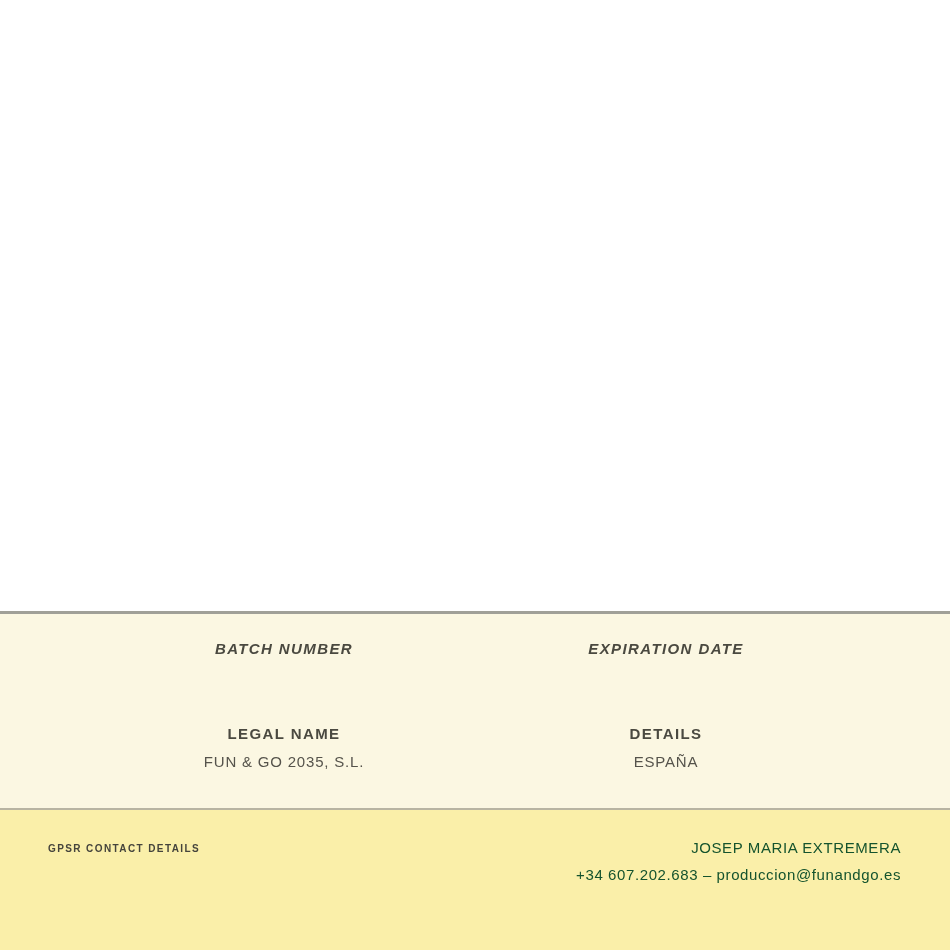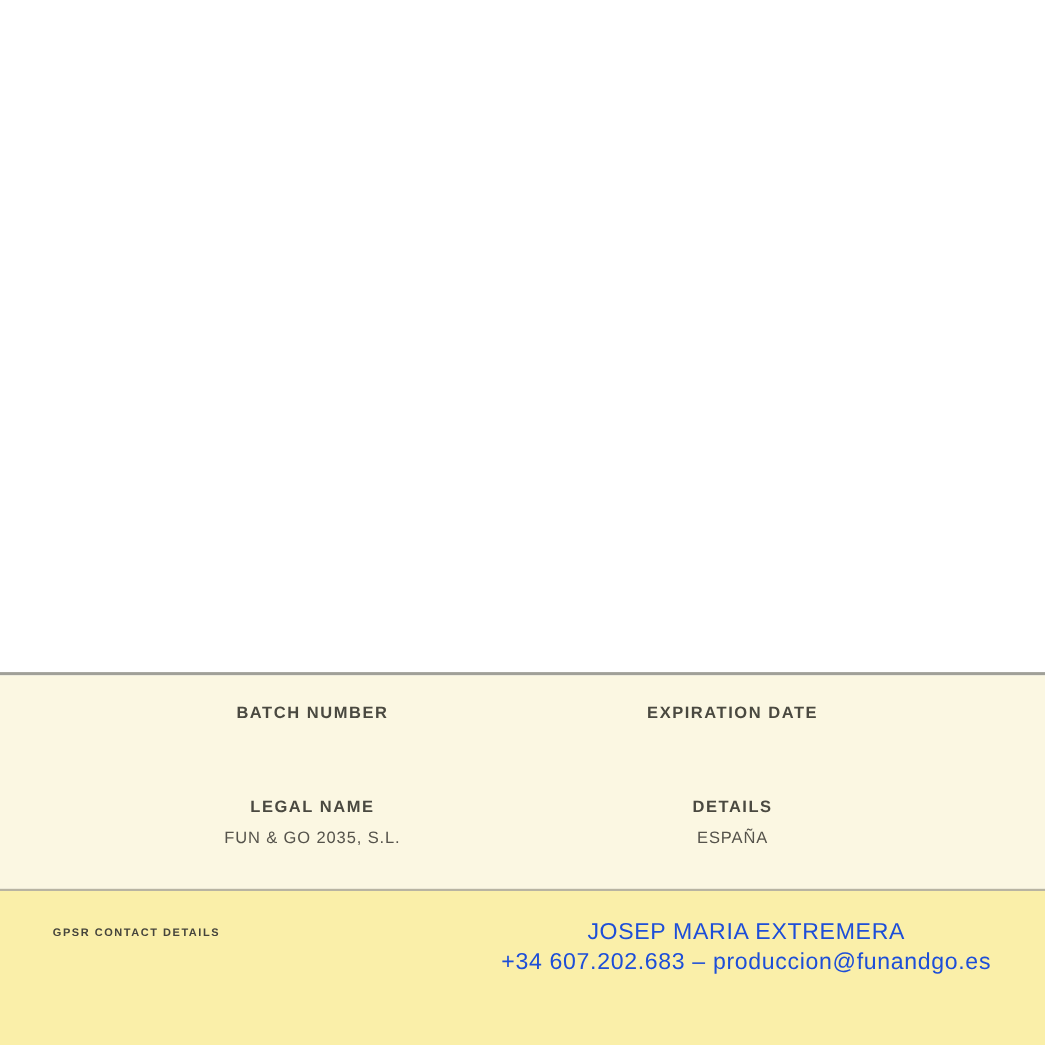--- a/index.html
+++ b/index.html
@@ -69,21 +69,21 @@
   .field-value {
     position: absolute;
     width: 100%;
     text-align: center;
     font-size: 15px;
     font-weight: normal;
     letter-spacing: 0.8px;
     color: #55534b;
     line-height: 16px;
   }
-  .row-top    { top: 27px; }
+  .row-top    { top: 27px; font-style: italic; }
   .row-mid    { top: 112px; }
   .row-midval { top: 140px; }
   
   .gpsr-panel {
     position: absolute;
     left: 0; top: 810px;
     width: 950px;
     height: 140px;
     background: #faefa9;
   }
@@ -95,24 +95,24 @@
     font-weight: bold;
     letter-spacing: 1.4px;
     color: #45443c;
     line-height: 27px;
     white-space: nowrap;
   }
   .contact-block {
     position: absolute;
     right: 49px;
     top: 25px;
-    text-align: center;
-    font-size: 21px;
+    text-align: right;
+    font-size: 15px;
     letter-spacing: 0.6px;
-    color: #1d4ed8;
+    color: #14532d;
     line-height: 26.5px;
     white-space: nowrap;
   }
   .contact-line { display: block; }
 </style>
 </head>
 <body>
 
 <div class="label-sheet">
 

